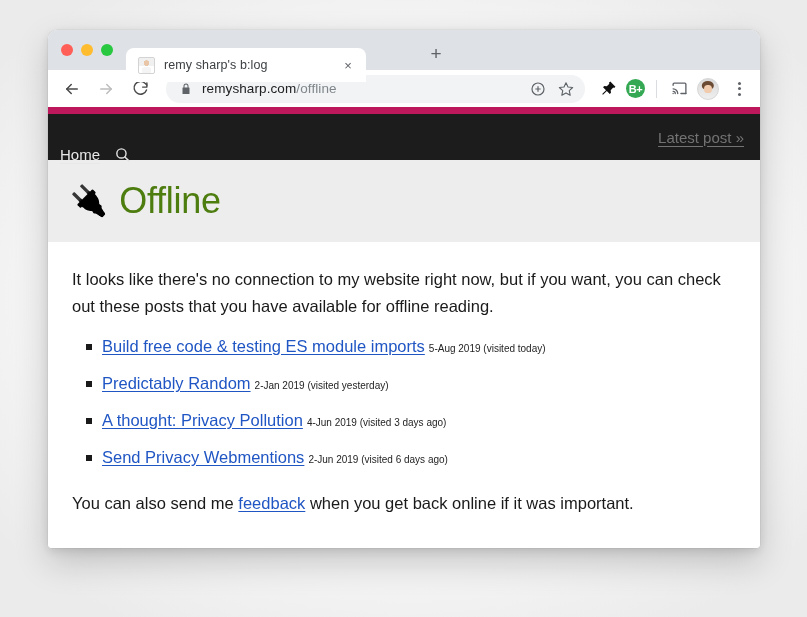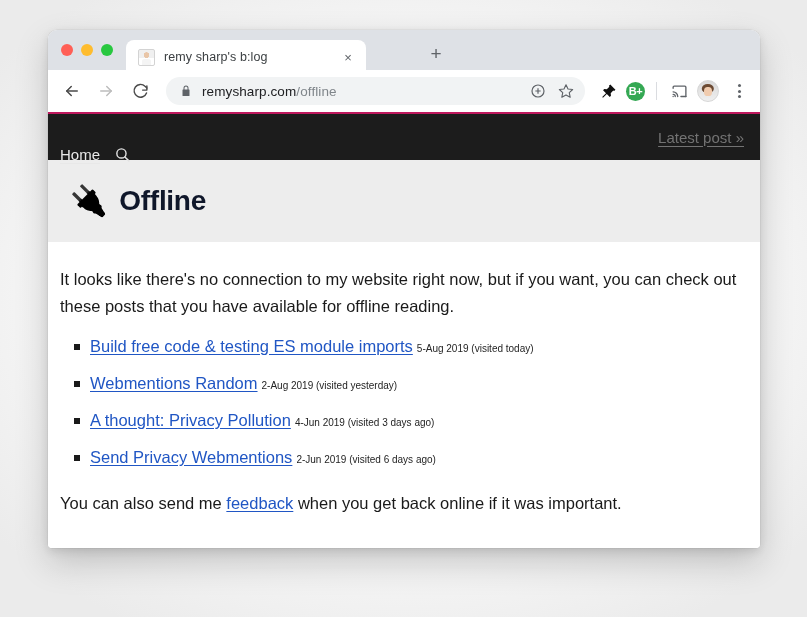--- a/index.html
+++ b/index.html
@@ -60,21 +60,21 @@
     height: 12px;
     border-radius: 50%;
   }
   .light.red    { background: #ff5f56; }
   .light.yellow { background: #febc2e; }
   .light.green  { background: #28c840; }
 
   .tab {
     position: absolute;
     left: 78px;
-    top: 10px;
+    top: 18px;
     width: 240px;
     height: 34px;
     background: #ffffff;
     border-radius: 8px 8px 0 0;
     display: flex;
     align-items: center;
     padding: 0 8px 0 12px;
     box-sizing: border-box;
   }
   .favicon {
@@ -141,21 +141,21 @@
 
   
   .toolbar {
     height: 44px;
     background: #ffffff;
     display: flex;
     align-items: center;
     padding: 0 10px;
     box-sizing: border-box;
     flex: 0 0 auto;
-    border-bottom: 2px solid #be185d;
+    border-bottom: 7px solid #be185d;
   }
   .navbtn {
     width: 28px;
     height: 28px;
     display: flex;
     align-items: center;
     justify-content: center;
     margin-right: 6px;
     color: #4a4a4a;
     flex: 0 0 auto;
@@ -331,28 +331,28 @@
     box-sizing: border-box;
   }
   .plug-icon {
     font-size: 30px;
     line-height: 1;
     margin-right: 12px;
     filter: grayscale(1) brightness(0.42) contrast(1.7);
   }
   .hero h1 {
     margin: 0;
-    font-size: 28px;
-    font-weight: bold;
-    color: #0f172a;
+    font-size: 36px;
+    font-weight: normal;
+    color: #4d7c0f;
     letter-spacing: -0.3px;
   }
 
   .content {
-    padding: 24px 18px 0 12px;
+    padding: 24px 18px 0 24px;
     box-sizing: border-box;
   }
   .intro {
     margin: 0 0 6px 0;
     font-size: 16.5px;
     line-height: 1.62;
     color: #1a1a1a;
     max-width: 692px;
   }
 
@@ -521,21 +521,21 @@
 
       <div class="content">
 
         <p class="intro">It looks like there's no connection to my website right now, but if you want, you can check out these posts that you have available for offline reading.</p>
 
         <ul class="posts">
           <li>
             <a class="post-link" href="#">Build free code &amp; testing ES module imports</a><span class="post-meta">5-Aug 2019 (visited today)</span>
           </li>
           <li>
-            <a class="post-link" href="#">Webmentions Random</a><span class="post-meta">2-Aug 2019 (visited yesterday)</span>
+            <a class="post-link" href="#">Predictably Random</a><span class="post-meta">2-Jan 2019 (visited yesterday)</span>
           </li>
           <li>
             <a class="post-link" href="#">A thought: Privacy Pollution</a><span class="post-meta">4-Jun 2019 (visited 3 days ago)</span>
           </li>
           <li>
             <a class="post-link" href="#">Send Privacy Webmentions</a><span class="post-meta">2-Jun 2019 (visited 6 days ago)</span>
           </li>
         </ul>
 
         <p class="outro"><span>You can also send me </span><a class="feedback-link" href="#">feedback</a><span> when you get back online if it was important.</span></p>

